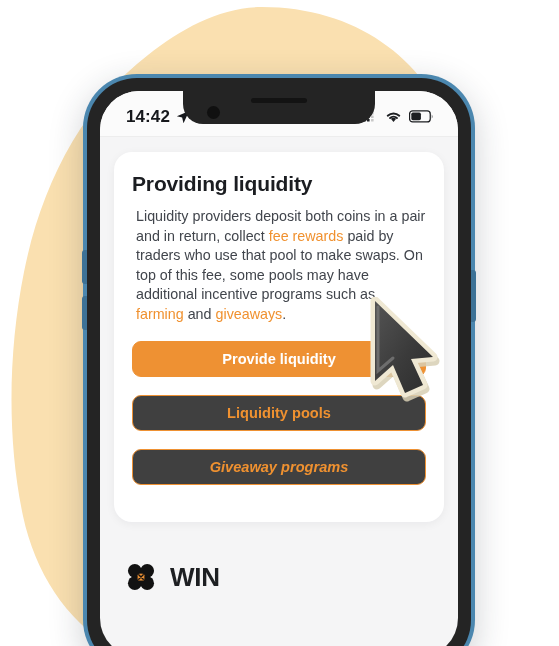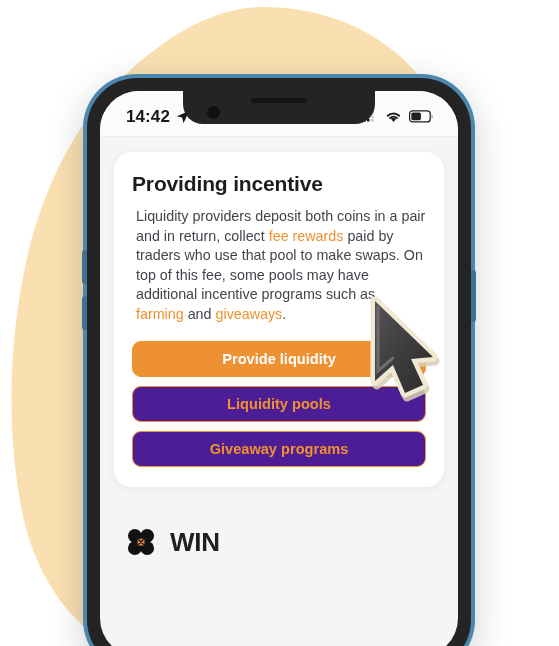--- a/index.html
+++ b/index.html
@@ -188,36 +188,36 @@
   }
 
   .btn {
     display: flex;
     align-items: center;
     justify-content: center;
     height: 36px;
     border-radius: 9px;
     font-size: 14.6px;
     font-weight: bold;
-    margin-bottom: 9px;
+    margin-bottom: 18px;
     box-sizing: border-box;
     cursor: pointer;
     user-select: none;
   }
   .btn.filled {
     background: #ee9133;
     color: #ffffff;
     border: 1px solid #ee9133;
   }
   .btn.outline {
-    background: #4c1d95;
+    background: #404040;
     color: #ef9130;
     border: 1.6px solid #ee9133;
   }
-  .btn:last-child { margin-bottom: 0; }
+  .btn:last-child { margin-bottom: 17px; font-style: italic; }
 
   
   #win-row {
     display: flex;
     align-items: center;
     gap: 14px;
     margin: 40px 0 0 26px;
   }
   #win-label {
     font-size: 26px;
@@ -294,21 +294,21 @@
               <rect x="0.6" y="0.6" width="21.5" height="11.6" rx="3.2" fill="none" stroke="#1d1f22" stroke-width="1.3"></rect>
               <rect x="2.4" y="2.4" width="10" height="8" rx="1.7" fill="#1d1f22"></rect>
               <path d="M23.6 4.3 A2.6 2.6 0 0 1 23.6 8.5 Z" fill="#1d1f22" opacity=".55"></path>
             </svg>
           </div>
         </div>
 
         <div id="content">
 
           <div id="info-card">
-            <h1 id="card-title">Providing incentive</h1>
+            <h1 id="card-title">Providing liquidity</h1>
 
             <p id="card-body"><span>Liquidity providers deposit both coins in a pair and in return, collect </span><a class="hl">fee rewards</a><span> paid by traders who use that pool to make swaps. On top of this fee, some pools may have additional incentive programs such as </span><a class="hl">farming</a><span> and </span><a class="hl">giveaways</a><span>.</span></p>
 
             <div class="btn filled">Provide liquidity</div>
             <div class="btn outline">Liquidity pools</div>
             <div class="btn outline">Giveaway programs</div>
           </div>
 
           <div id="win-row">
             <svg width="30" height="30" viewBox="0 0 32 32">

